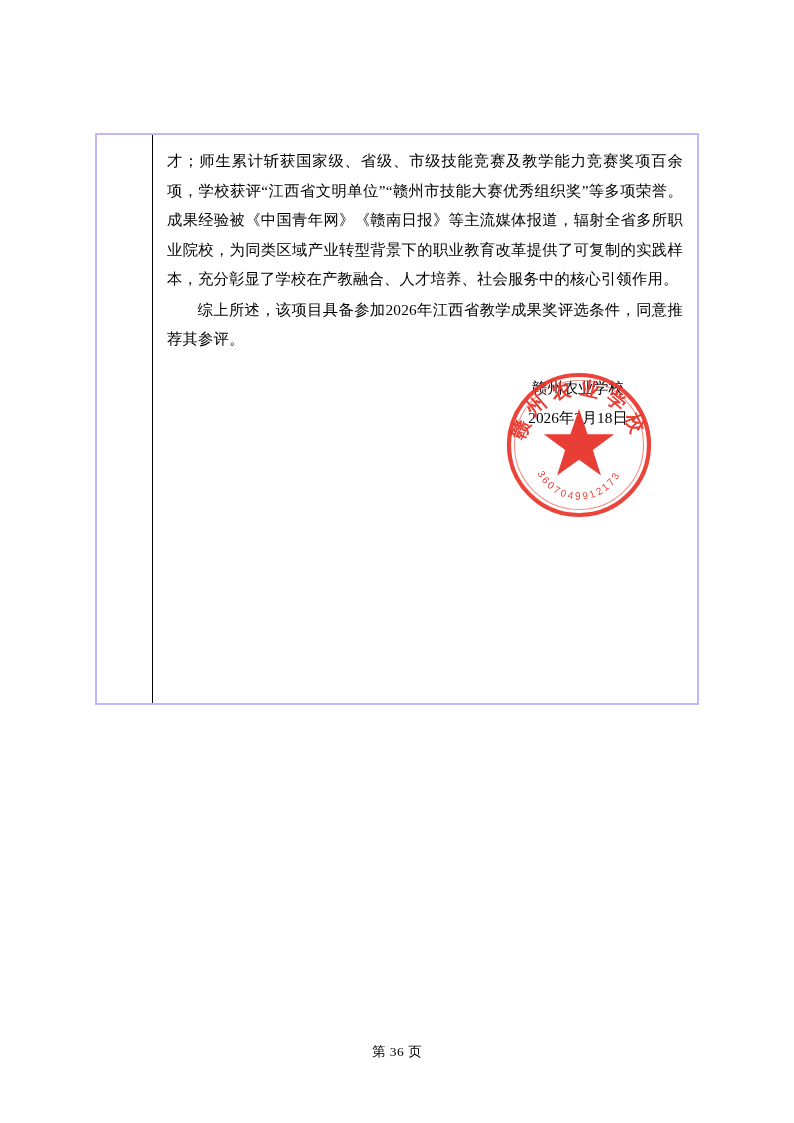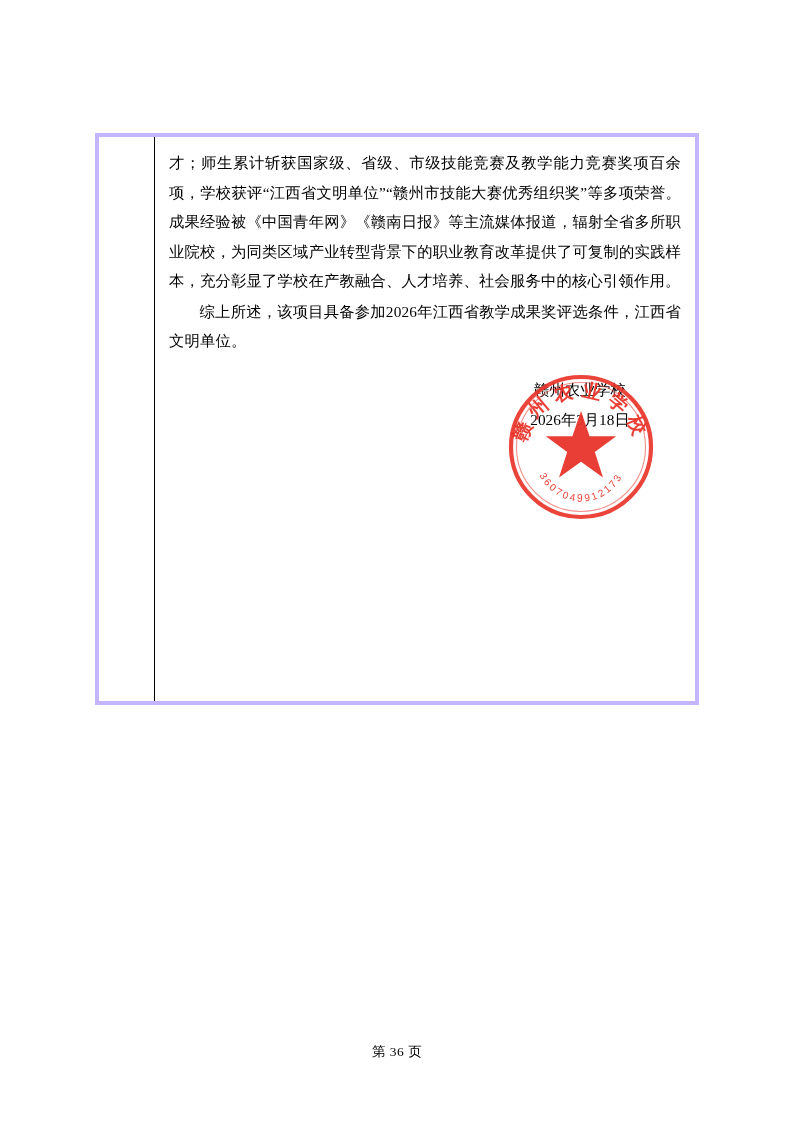--- a/index.html
+++ b/index.html
@@ -16,21 +16,21 @@
     overflow: hidden;
   }
 
   
   .doc-table {
     position: absolute;
     left: 95px;
     top: 133px;
     width: 604px;
     height: 572px;
-    border: 4px solid #c4b5fd;
+    border: 2px solid #c4b5fd;
     box-sizing: border-box;
     display: flex;
   }
   .label-col {
     width: 56px;
     border-right: 1px solid #000;
     box-sizing: border-box;
   }
   .content-col {
     flex: 1;
@@ -96,21 +96,21 @@
 <body>
 
 <div class="doc-table">
 
   <div class="label-col"></div>
 
   <div class="content-col">
 
     <p class="para">才；师生累计斩获国家级、省级、市级技能竞赛及教学能力竞赛奖项百余项，学校获评“江西省文明单位”“赣州市技能大赛优秀组织奖”等多项荣誉。成果经验被《中国青年网》《赣南日报》等主流媒体报道，辐射全省多所职业院校，为同类区域产业转型背景下的职业教育改革提供了可复制的实践样本，充分彰显了学校在产教融合、人才培养、社会服务中的核心引领作用。</p>
 
-    <p class="para para-indent">综上所述，该项目具备参加2026年江西省教学成果奖评选条件，江西省文明单位。</p>
+    <p class="para para-indent">综上所述，该项目具备参加2026年江西省教学成果奖评选条件，同意推荐其参评。</p>
 
     <div class="sign-block">
       <div class="sign-line">赣州农业学校</div>
       <div class="sign-line">2026年3月18日</div>
     </div>
 
     <div class="seal">
       <svg width="148" height="148" viewBox="0 0 148 148" aria-hidden="true">
         <g fill="none" stroke="#e8342a">
           <circle cx="74" cy="74" r="70" stroke-width="4.2" opacity="0.92"></circle>

